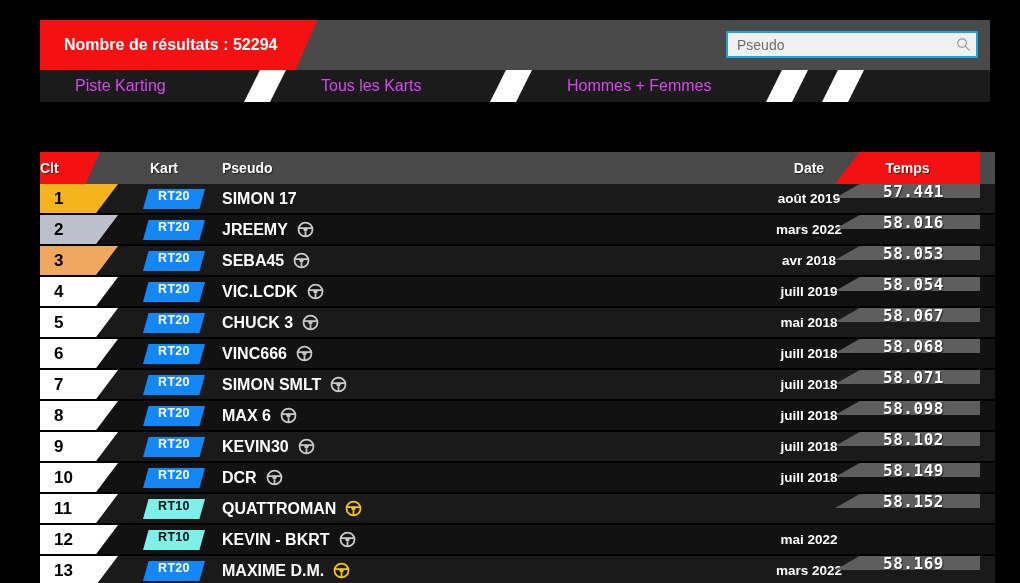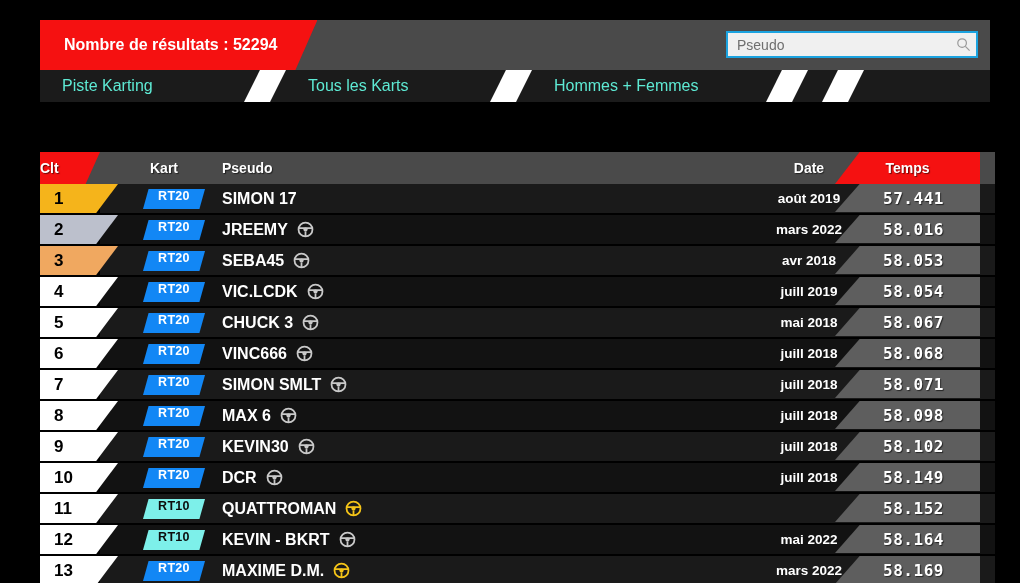--- a/index.html
+++ b/index.html
@@ -59,23 +59,23 @@
     position: absolute;
     left: 40px; top: 70px;
     width: 950px; height: 32px;
     background: #1b1b1b;
     display: flex;
     align-items: stretch;
   }
   .nav-tab {
     position: relative;
     display: flex; align-items: center;
-    color: #5eead4;
+    color: #d946ef;
     font-size: 16px;
-    padding-left: 22px;
+    padding-left: 35px;
     white-space: nowrap;
   }
   .nav-sep {
     width: 42px;
     background: #fff;
     clip-path: polygon(38% 0, 100% 0, 62% 100%, 0 100%);
     margin-left: 14px;
   }
   .nav-tab.t1 { width: 190px; }
   .nav-tab.t2 { width: 190px; }
@@ -176,21 +176,21 @@
     width: 108px; height: 29px;
     display: flex; align-items: center; justify-content: center;
   }
   .date span {
     font-size: 13.5px; font-weight: bold; color: #fff;
     white-space: nowrap;
   }
 
   .time {
     position: absolute; right: 15px; top: 0;
-    width: 145px; height: 28px;
+    width: 145px; height: 14px;
     background: #5e5e5e;
     clip-path: polygon(17% 0, 100% 0, 100% 100%, 0 100%);
     display: flex; align-items: center; justify-content: center;
   }
   .time span {
     font-family: "DejaVu Sans Mono", monospace;
     font-size: 16px; font-weight: bold; color: #fff;
     letter-spacing: .5px;
     text-shadow: 1px 1px 1px rgba(0,0,0,.6);
     padding-left: 12px;
@@ -519,23 +519,20 @@
           <svg class="wheel" width="17" height="17" viewBox="0 0 20 20">
             <circle cx="10" cy="10" r="8.2" fill="none" stroke="#c9c9c9" stroke-width="2.1"></circle>
             <circle cx="10" cy="10" r="2.5" fill="#c9c9c9"></circle>
             <path d="M2.3 8.4 H17.7" stroke="#c9c9c9" stroke-width="2.1" fill="none"></path>
             <path d="M10 12.5 V18.2" stroke="#c9c9c9" stroke-width="2.1" fill="none"></path>
           </svg>
         </div>
         <div class="date">
           <span>mai 2022</span>
         </div>
-        <div class="time">
-          <span>58.164</span>
-        </div>
       </div>
       <div class="row">
         <div class="row-bg"></div>
         <div class="rank">
           <span>13</span>
         </div>
         <div class="kart">
           <span>RT20</span>
         </div>
         <div class="pseudo">

